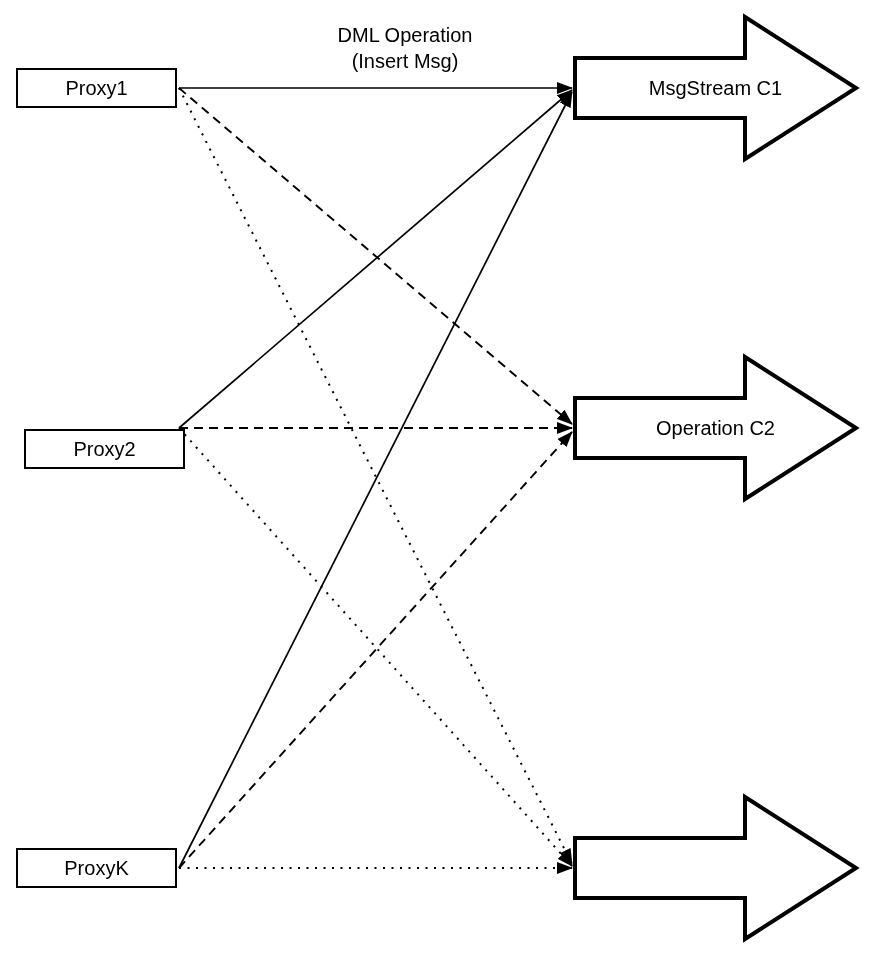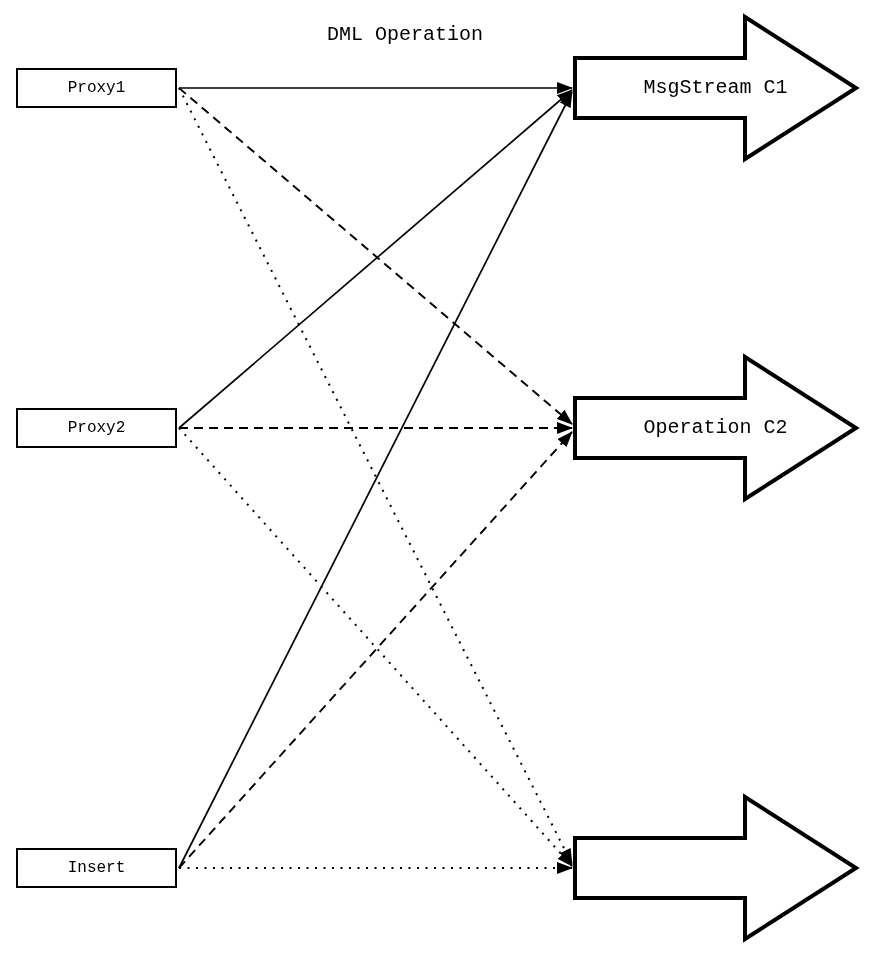--- a/index.html
+++ b/index.html
@@ -5,21 +5,21 @@
   html, body {
     margin: 0;
     padding: 0;
     background: #ffffff;
   }
   .canvas {
     position: relative;
     width: 875px;
     height: 956px;
     background: #ffffff;
-    font-family: Liberation Mono, monospace;
+    font-family: Liberation Sans, sans-serif;
     color: #000000;
     overflow: hidden;
   }
   .layer-svg {
     position: absolute;
     left: 0;
     top: 0;
     width: 875px;
     height: 956px;
   }
@@ -39,24 +39,24 @@
   .proxy-box {
     position: absolute;
     left: 16px;
     width: 157px;
     height: 36px;
     background: #ffffff;
     border: 2px solid #000000;
     display: flex;
     align-items: center;
     justify-content: center;
-    font-size: 16px;
+    font-size: 20px;
   }
   .proxy-box.p1 { top: 68px; }
-  .proxy-box.p2 { top: 408px; }
+  .proxy-box.p2 { top: 429px; margin-left: 8px; }
   .proxy-box.pk { top: 848px; }
   .stream-label {
     position: absolute;
     left: 575px;
     width: 281px;
     height: 28px;
     line-height: 28px;
     text-align: center;
     font-size: 20px;
   }
@@ -97,28 +97,29 @@
     <line class="conn dashed" x1="179" y1="428" x2="572" y2="428" marker-end="url(#arw)"></line>
     <line class="conn dashed" x1="179" y1="868" x2="572" y2="432" marker-end="url(#arw)"></line>
 
     <line class="conn dotted" x1="179" y1="88" x2="572" y2="864" marker-end="url(#arw)"></line>
     <line class="conn dotted" x1="179" y1="428" x2="572" y2="866" marker-end="url(#arw)"></line>
     <line class="conn dotted" x1="179" y1="868" x2="572" y2="868" marker-end="url(#arw)"></line>
   </svg>
 
   <div class="dml-label">
     <div>DML Operation</div>
+    <div>(Insert Msg)</div>
   </div>
 
   <div class="proxy-box p1">
     <span>Proxy1</span>
   </div>
   <div class="proxy-box p2">
     <span>Proxy2</span>
   </div>
   <div class="proxy-box pk">
-    <span>Insert</span>
+    <span>ProxyK</span>
   </div>
 
   <div class="stream-label s1">MsgStream C1</div>
   <div class="stream-label s2">Operation C2</div>
 
 </div>
 
 </body></html>

